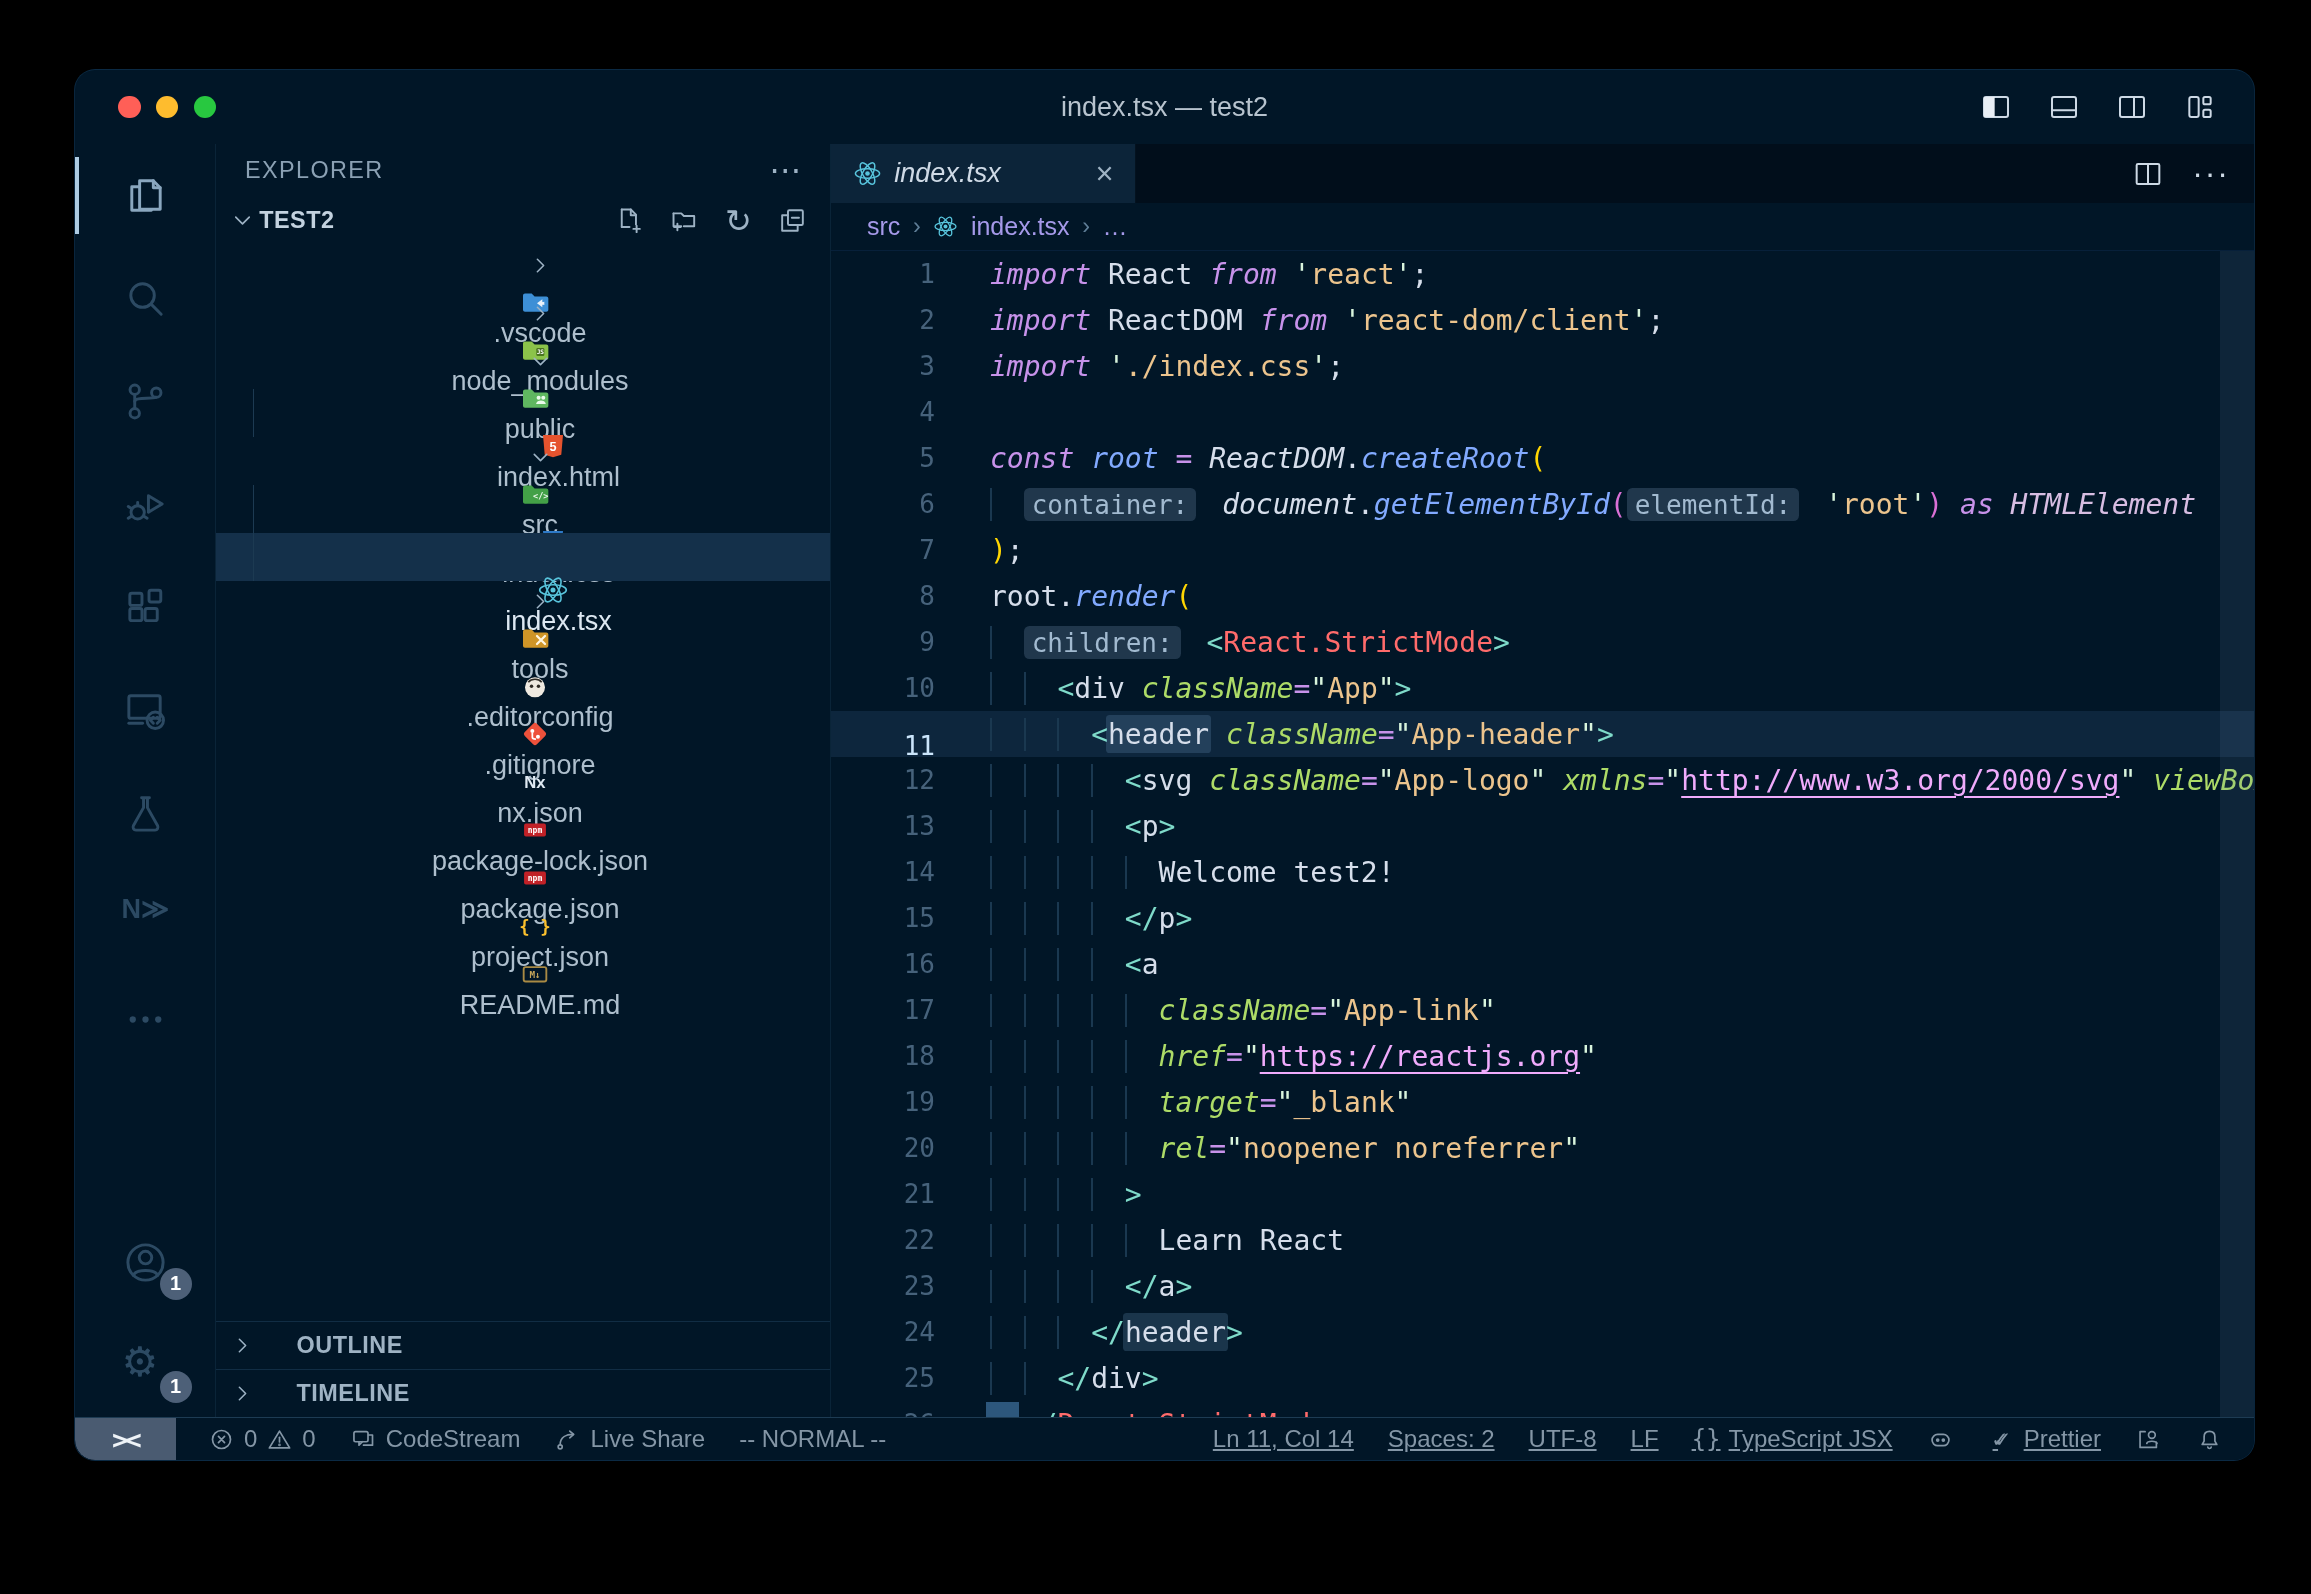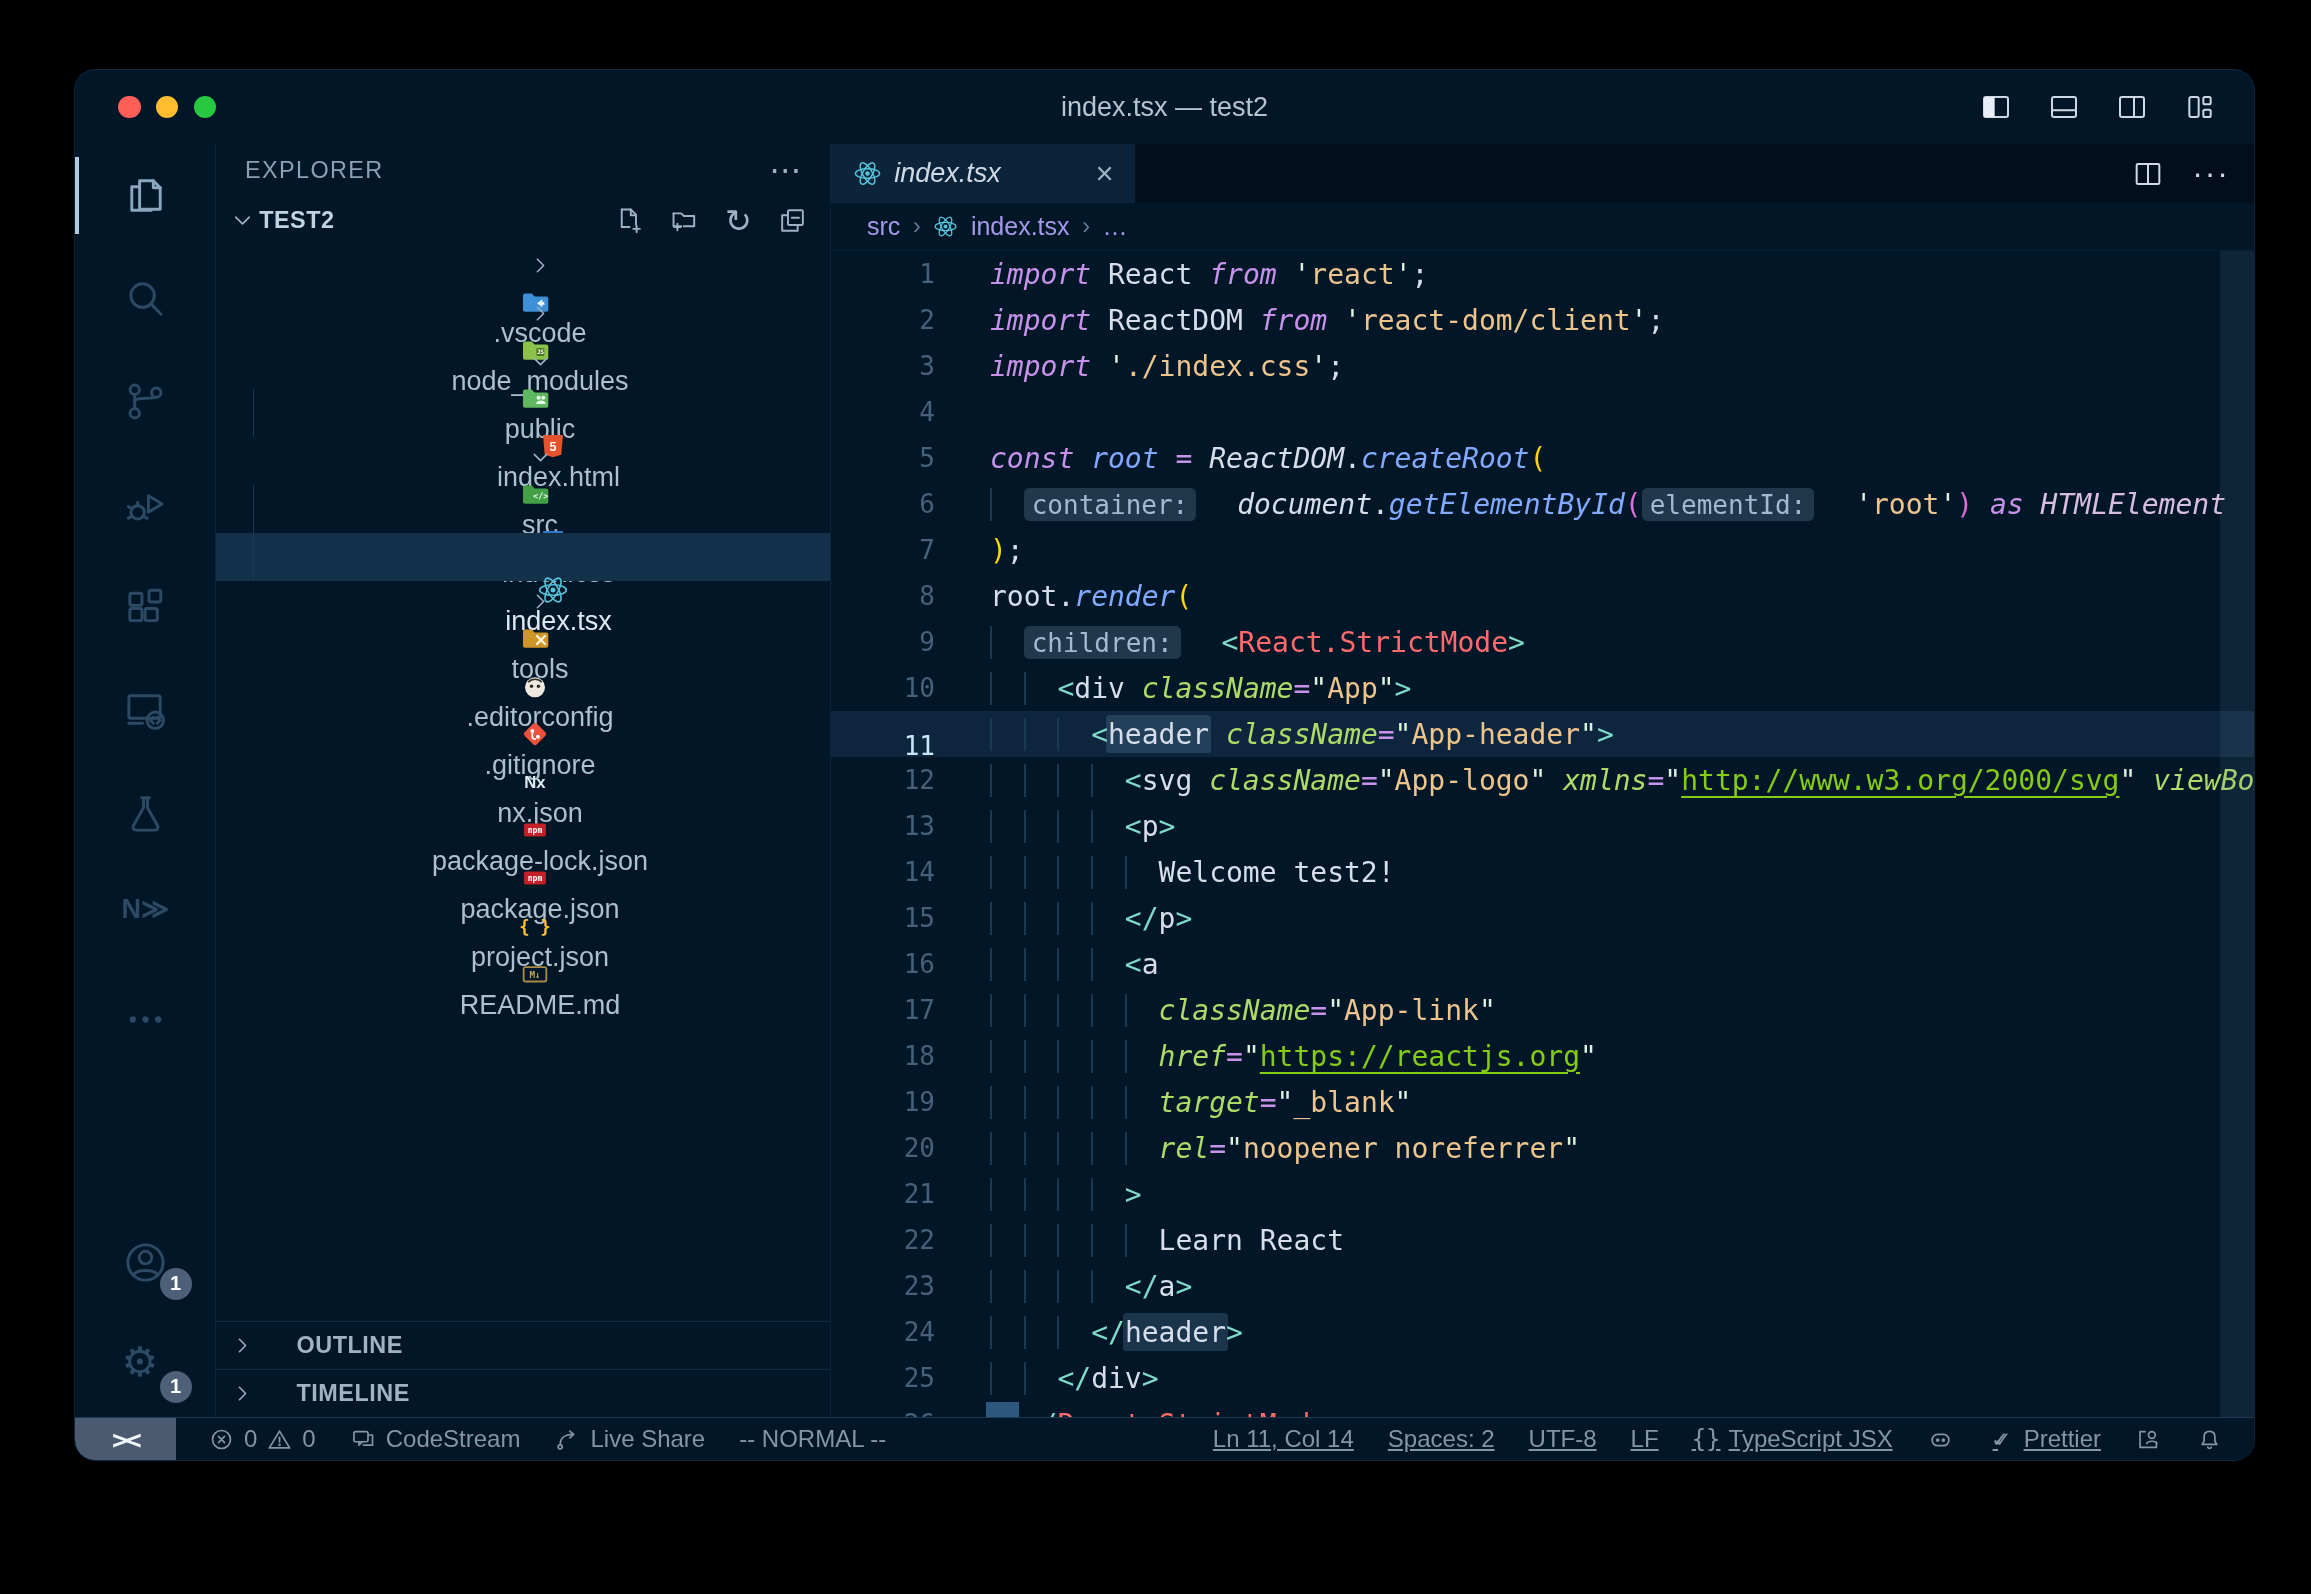--- a/index.html
+++ b/index.html
@@ -68,25 +68,25 @@
   .cl .num{width:104px;flex:0 0 104px;text-align:right;color:#46627b;font-size:26px;}
   .cl.active .num{color:#cbe5fb;margin-top:24px;}
   .cl .ctext{padding-left:55px;white-space:pre;}
   .marker{position:absolute;left:155px;top:0.9px;width:33px;height:44px;background:#2d577c;}
   .scrollbar{position:absolute;right:0;top:0;bottom:0;width:34px;background:rgba(101,136,167,.14);z-index:5;}
   .s-kw{color:#c792ea;font-style:italic}.s-pl{color:#d6deeb}.s-it{color:#d6deeb;font-style:italic}
   .s-str{color:#ecc48d}.s-q{color:#d9f5dd}.s-fn{color:#82aaff;font-style:italic}
   .s-decl{color:#82aaff;font-style:italic}.s-tagp{color:#7fdbca}.s-tag{color:#d6deeb}
   .s-comp{color:#ff6b6b}.s-attr{color:#addb67;font-style:italic}.s-eq{color:#c792ea}
   .s-b1{color:#ffd602}.s-b2{color:#da70d6}
-  .s-link{color:#84cc16;text-decoration:underline;text-underline-offset:6.3px;text-decoration-thickness:1.8px;}
+  .s-link{color:#f0abfc;text-decoration:underline;text-underline-offset:6.3px;text-decoration-thickness:1.8px;}
   .s-typ{color:#d7bde2;font-style:italic}
   .wh{background:rgba(95,136,175,.27);border-radius:3.6px;padding:2.7px 1.8px;margin:-2.7px -1.8px;}
   .s-ws{background-image:repeating-linear-gradient(to right,#1a3850 0,#1a3850 1.8px,transparent 1.8px,transparent 2ch);}
-  .inlay{background:#20374c;color:#a2bad0;border-radius:5.4px;padding:1.8px 8px;margin-right:24px;font-size:26px;font-style:normal;}
+  .inlay{background:#20374c;color:#a2bad0;border-radius:5.4px;padding:1.8px 8px;margin-right:9px;font-size:26px;font-style:normal;}
   
   .statusbar{height:42px;flex:0 0 42px;background:#011627;border-top:0.9px solid #1d3b53;display:flex;align-items:center;
              color:#8496a6;font-size:24px;position:relative;}
   .sb-remote{width:101px;height:100%;background:#4a5b71;color:#eef3f7;display:flex;align-items:center;justify-content:center;
              font-weight:700;font-size:27px;letter-spacing:-2.7px;border-bottom-left-radius:20px;}
   .st-group{display:flex;align-items:center;gap:34px;margin-left:32px;}
   .st-group.right{margin-left:auto;margin-right:31px;text-decoration:underline;}
   .st-item{display:flex;align-items:center;gap:9px;}
   .st-item .ico{width:27px;height:27px;color:#8496a6;display:flex;align-items:center;justify-content:center;font-size:24px;}
   .tglyph{font-family:"DejaVu Sans Mono",monospace;}

